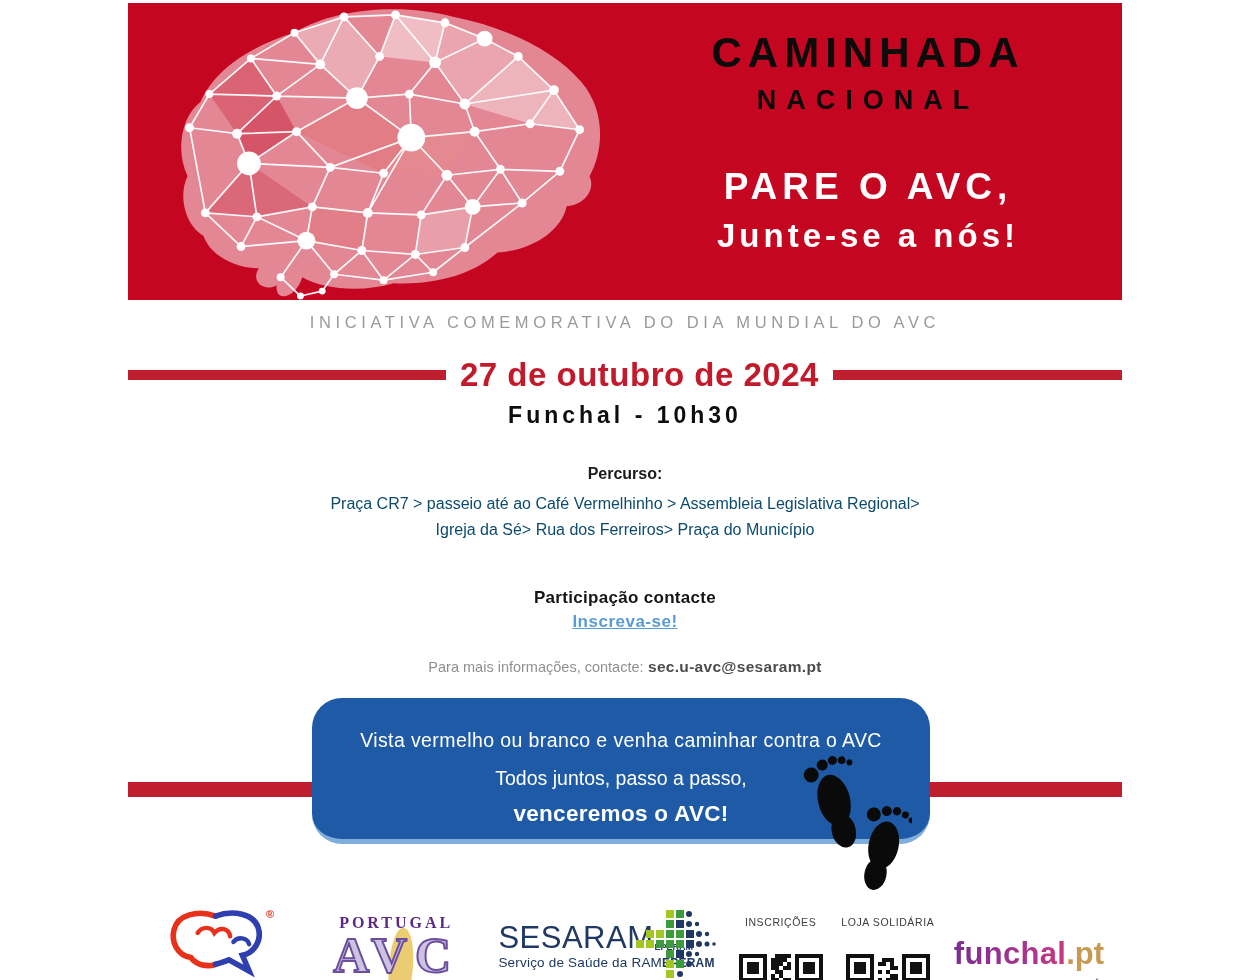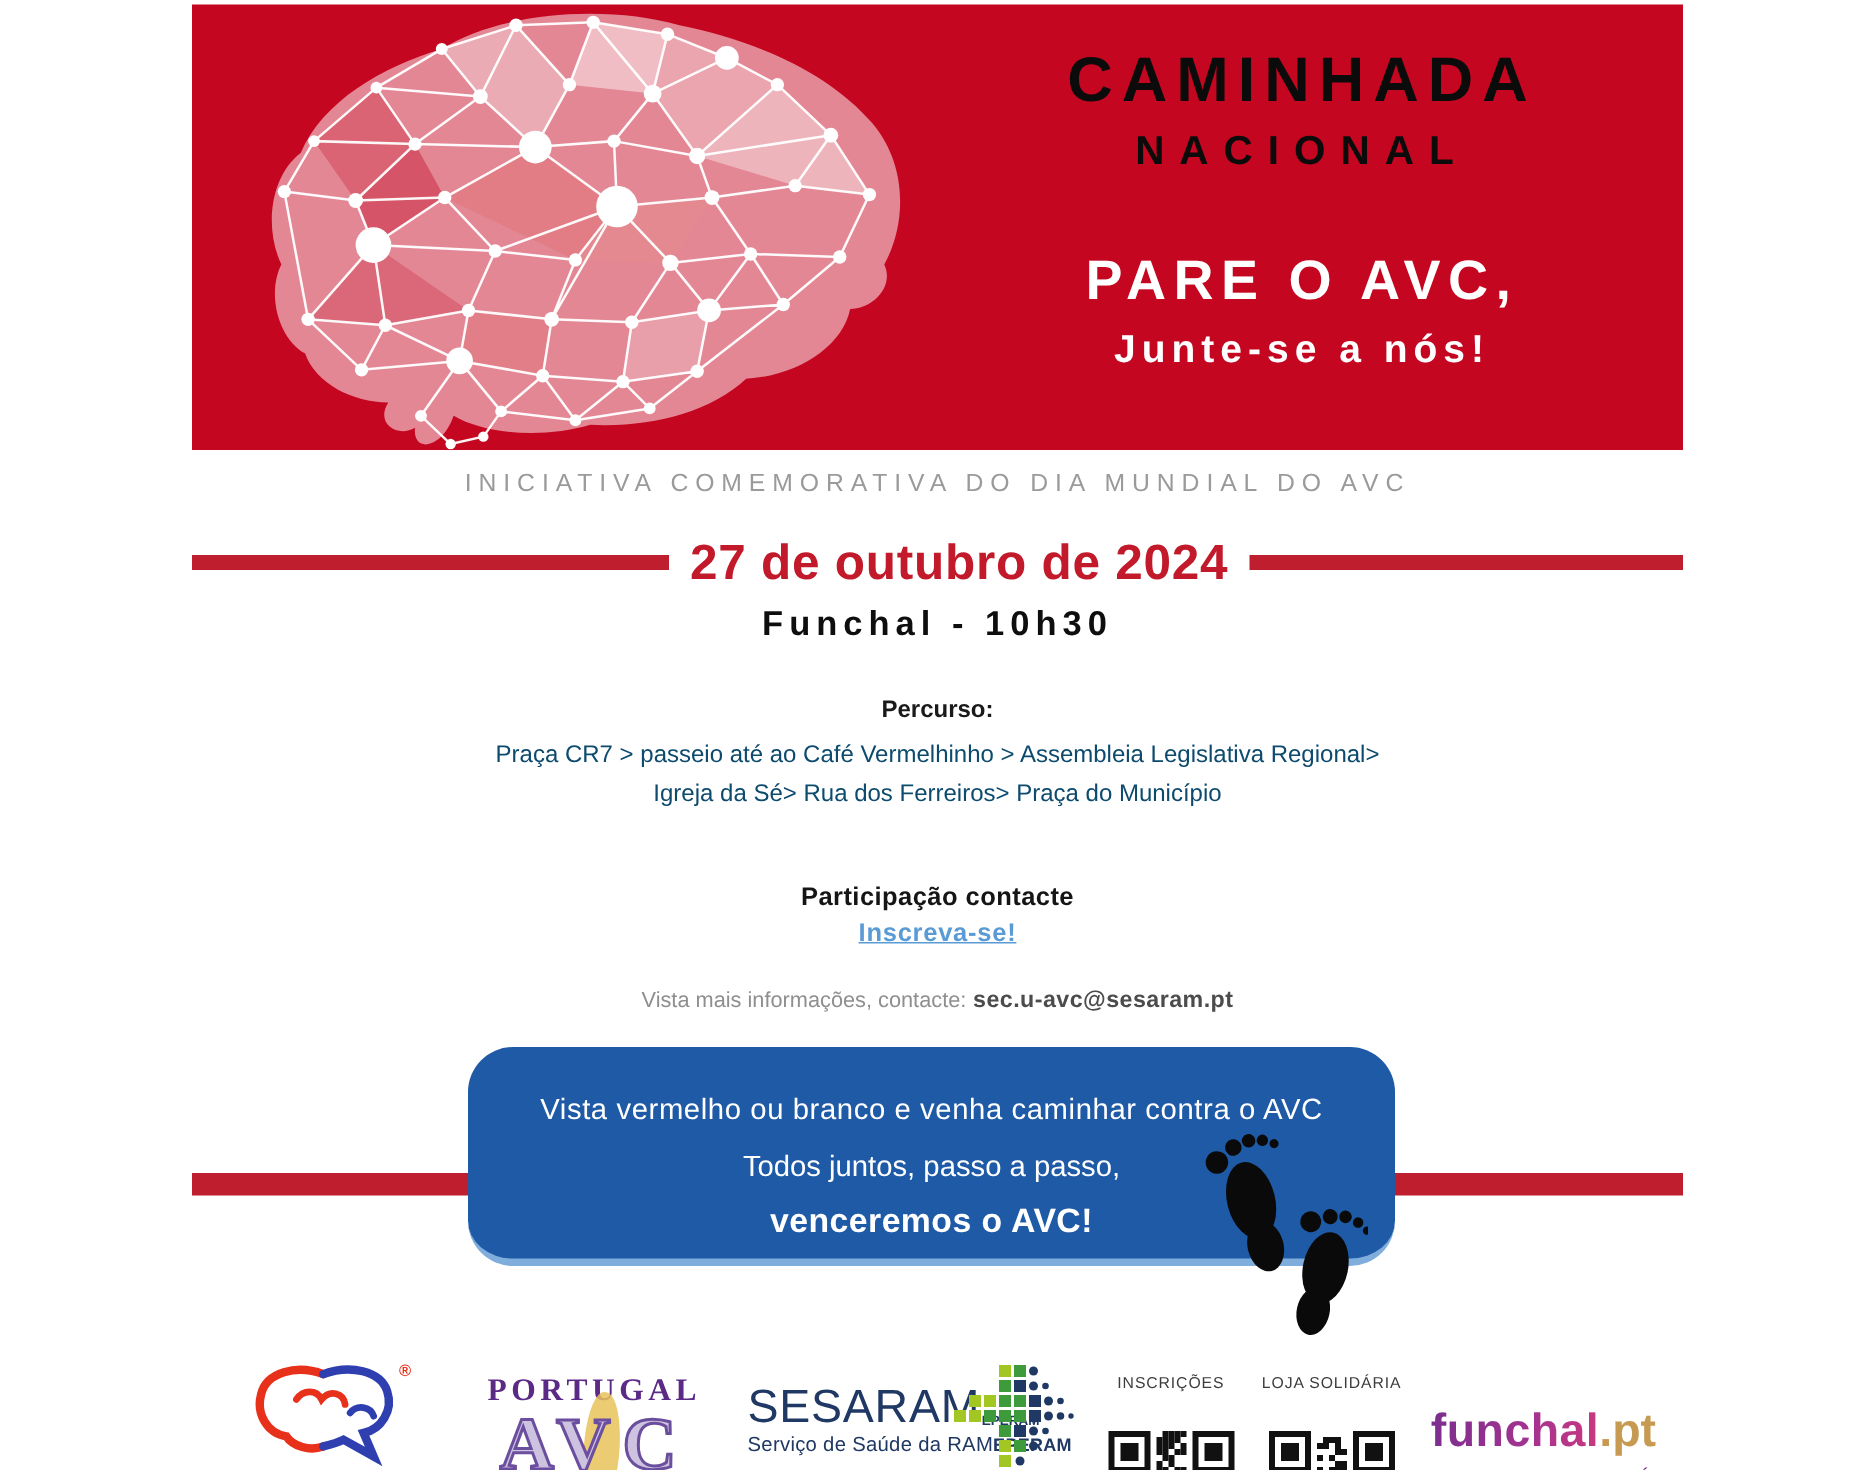--- a/index.html
+++ b/index.html
@@ -6,21 +6,21 @@
   html,body { width:1250px; height:980px; background:#ffffff; font-family:"Liberation Sans", sans-serif; overflow:hidden; }
   .poster { position:absolute; left:128px; top:0; width:994px; height:724px; background:#fff; }
 
   
   .banner { position:relative; margin-top:3px; height:297px; background:#C50621; overflow:hidden; }
   .brain-wrap { position:absolute; left:8px; top:0; width:515px; height:297px; }
   .banner-text { position:absolute; right:14px; top:26px; width:480px; text-align:center; }
   .title1 { font-size:42px; font-weight:800; color:#0b0b0b; letter-spacing:6px; }
   .title2 { font-size:27px; font-weight:800; color:#0b0b0b; letter-spacing:10px; margin-top:8px; }
   .slogan1 { margin-top:50px; font-size:37px; font-weight:800; color:#ffffff; letter-spacing:5px; }
-  .slogan2 { margin-top:9px; font-size:26px; font-weight:700; color:#ffffff; letter-spacing:4px; }
+  .slogan2 { margin-top:9px; font-size:33px; font-weight:700; color:#ffffff; letter-spacing:4px; }
 
   
   .subtitle { margin-top:13px; text-align:center; color:#9a9a9a; font-size:16.5px; letter-spacing:4.6px; font-weight:500; }
 
   
   .date-row { margin-top:24px; display:flex; align-items:center; }
   .rline { height:10px; background:#BF1E2E; }
   .rline.left  { width:318px; flex:none; }
   .rline.right { flex:1; }
   .date-text { font-size:33px; font-weight:800; color:#C21A2B; padding:0 14px; white-space:nowrap; letter-spacing:0.5px; }
@@ -50,21 +50,21 @@
   .cta3 { margin-top:11px; font-size:22.5px; font-weight:800; letter-spacing:0.3px; }
   .footprints { position:absolute; left:674px; top:50px; width:110px; height:148px; }
 
   
   .logos { margin-top:6px; height:128px; display:flex; justify-content:space-between; align-items:flex-start; padding:0 12px 0 36px; }
 
   .spavc { width:130px; text-align:left; margin-top:4px; position:relative; }
   .spavc-reg { position:absolute; left:102px; top:0; color:#E8311A; font-size:11px; font-weight:700; }
 
   .pavc { width:178px; text-align:center; margin-top:10px; position:relative; }
-  .pavc-top { font-family:"Liberation Serif", serif; font-weight:700; font-size:21px; color:#5B2A86; letter-spacing:3px; }
+  .pavc-top { font-family:"Liberation Serif", serif; font-weight:700; font-size:16px; color:#5B2A86; letter-spacing:3px; }
   .pavc-map { position:absolute; left:82px; top:14px; width:24px; height:78px; background:#E9C35B; opacity:0.85; border-radius:45% 60% 50% 55%; transform:rotate(6deg); }
   .pavc-big { position:relative; font-family:"Liberation Serif", serif; font-weight:700; font-size:50px; line-height:0.95; color:#CDC2E0; -webkit-text-stroke:2px #6B4E9E; letter-spacing:8px; }
 
   .sesaram { width:222px; margin-top:18px; position:relative; color:#203864; }
   .ses-cross { position:absolute; left:128px; top:-14px; }
   .ses-row { display:flex; align-items:flex-end; }
   .ses-name { font-size:31px; font-weight:400; letter-spacing:0.5px; line-height:1; }
   .ses-suffix { font-size:9px; font-weight:700; margin-left:1px; margin-bottom:1px; }
   .ses-sub { font-size:13.5px; margin-top:2px; letter-spacing:0.2px; }
   .ses-sub .bold { font-weight:700; font-size:12px; }
@@ -182,21 +182,21 @@
     <div class="route-line">Praça CR7 &gt; passeio até ao Café Vermelhinho &gt; Assembleia Legislativa Regional&gt;</div>
     <div class="route-line">Igreja da Sé&gt; Rua dos Ferreiros&gt; Praça do Município</div>
   </div>
 
   <div class="participation">
     <div class="free-label">Participação contacte</div>
     <a class="signup-link">Inscreva-se!</a>
   </div>
 
   <div class="contact">
-    <span class="contact-prefix">Vista mais informações, contacte:</span>
+    <span class="contact-prefix">Para mais informações, contacte:</span>
     <span class="contact-email">sec.u-avc@sesaram.pt</span>
   </div>
 
   <div class="cta-section">
     <div class="red-stripe"></div>
     <div class="cta-box">
       <div class="cta1">Vista vermelho ou branco e venha caminhar contra o AVC</div>
       <div class="cta2">Todos juntos, passo a passo,</div>
       <div class="cta3">venceremos o AVC!</div>
     </div>

